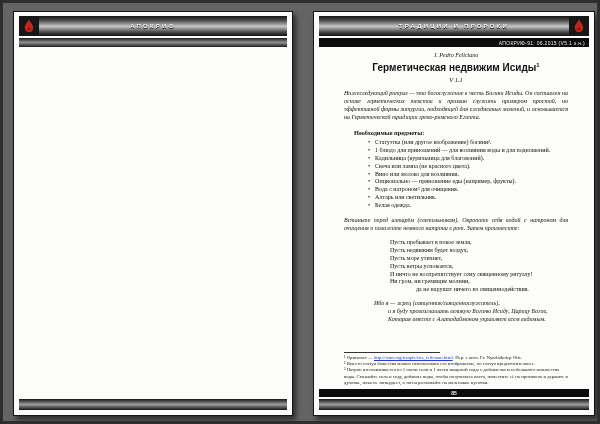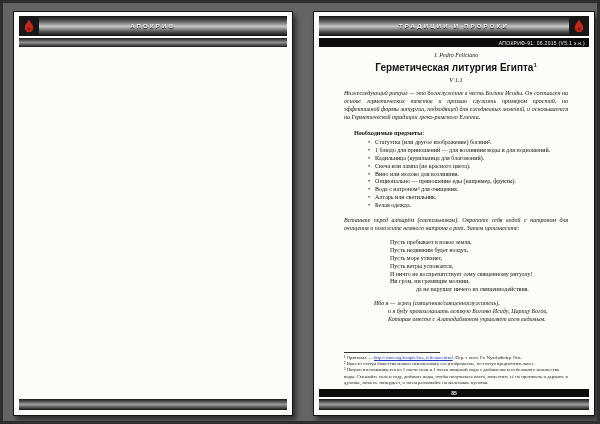--- a/index.html
+++ b/index.html
@@ -117,21 +117,21 @@
         </svg>
       </div>
     </div>
     <div class="blackbar">
       <span>АПОКРИФ-91: 06.2015 (V5.1 э.н.)</span>
     </div>
 
     <div class="content">
       <div class="author">J. Pedro Feliciano</div>
       <div class="title">
-        <span>Герметическая литургия Египта</span><sup>1</sup>
+        <span>Герметическая недвижим Исиды</span><sup>1</sup>
       </div>
       <div class="version">V 1.1</div>
       <div class="intro">Нижеследующий ритуал — это богослужение в честь Богини Исиды. Он составлен на основе герметических текстов и призван служить примером простой, но эффективной формы литургии, подходящей для ежедневных молений, и основывается на Герметической традиции греко-римского Египта.</div>
 
       <div class="items-heading">Необходимые предметы:</div>
       <ul class="items">
         <li>Статуэтка (или другое изображение) богини².</li>
         <li>1 блюдо для приношений — для возлияния воды и для подношений.</li>
         <li>Кадильница (курильница для благовоний).</li>
         <li>Свеча или лампа (не красного цвета).</li>

